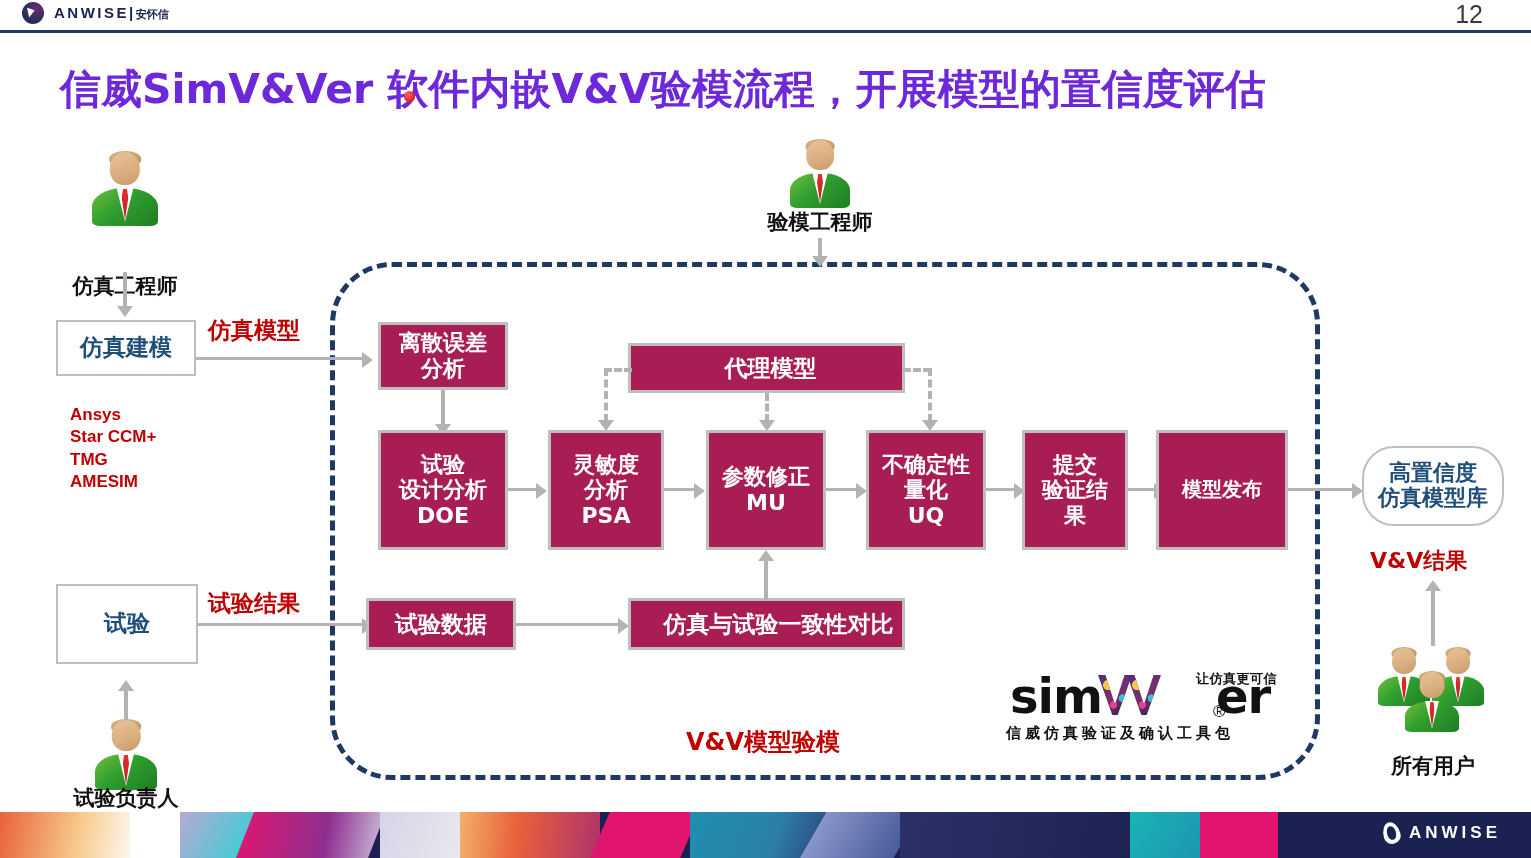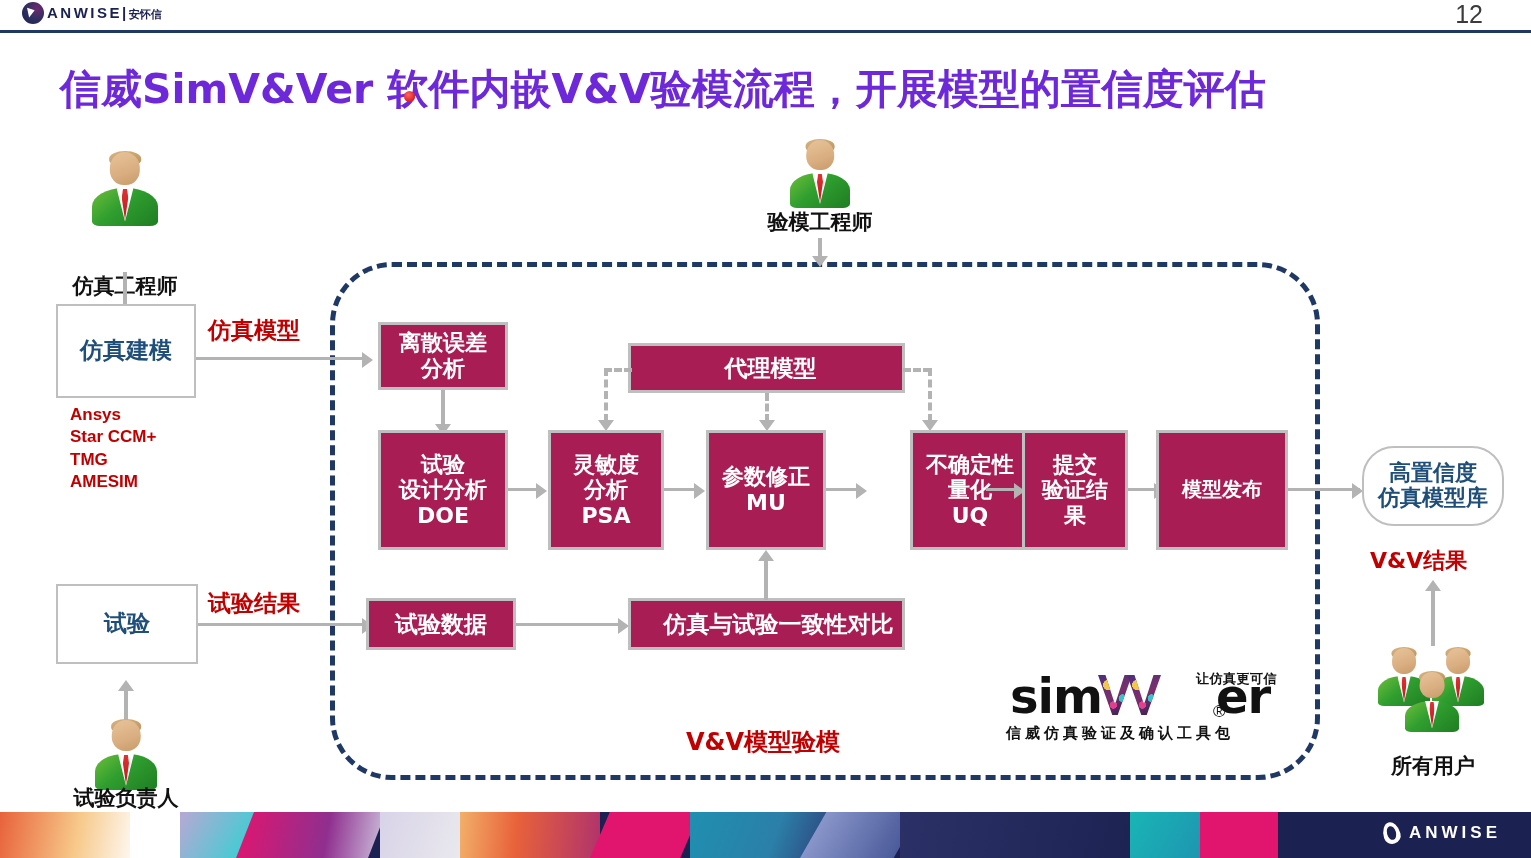--- a/index.html
+++ b/index.html
@@ -16,21 +16,21 @@
   #header {
     position:absolute; left:0; top:0; width:1531px; height:30px;
     background:#ffffff;
   }
   #header-rule {
     position:absolute; left:0; top:30px; width:1531px; height:3px;
     background:#1f3864;
   }
   #brand {
     position:absolute; left:22px; top:2px;
-    display:flex; align-items:center; gap:3px;
+    display:flex; align-items:center; gap:10px;
   }
   #brand-mark {
     width:22px; height:22px; border-radius:50%;
     background:radial-gradient(circle at 68% 30%, #6d2a6e 0%, #2b2f5e 55%, #1b2150 100%);
     position:relative; flex:0 0 auto;
   }
   #brand-mark::after {
     content:""; position:absolute; left:6px; top:5px;
     width:0; height:0;
     border-left:7px solid #ffffff;
@@ -251,21 +251,21 @@
   <div class="hair"></div>
     <div class="head"></div>
     <div class="body"></div>
   <div class="shirt"></div>
     <div class="tie"></div>
 </div>
 <div class="person-label" style="left:753px; top:208px; width:134px;">验模工程师</div>
 <div class="arrow-line" style="left:818px; top:238px; width:4px; height:22px;"></div>
 <div class="arrow-head ah-down" style="left:812px; top:256px;"></div>
 
-<div class="plain-box" style="left:56px; top:304px; width:140px; height:94px; font-size:23px;">
+<div class="plain-box" style="left:56px; top:320px; width:140px; height:56px; font-size:23px;">
   <span>仿真建模</span>
 </div>
 <div class="red-label" style="left:208px; top:315px; font-size:23px;">仿真模型</div>
 <div class="arrow-line" style="left:196px; top:357px; width:168px; height:3px;"></div>
 <div class="arrow-head ah-right" style="left:362px; top:352px;"></div>
 
 <div style="position:absolute; left:70px; top:404px; font-size:17px; font-weight:bold; color:#c00000; line-height:1.32; font-family:'Liberation Sans',sans-serif;">
   <div>Ansys</div>
   <div>Star CCM+</div>
   <div>TMG</div>
@@ -336,21 +336,21 @@
 
 <div class="mbox" style="left:706px; top:430px; width:120px; height:120px; font-size:22px;">
   <div>
     <div>参数修正</div>
     <div>MU</div>
   </div>
 </div>
 <div class="arrow-line" style="left:826px; top:488px; width:32px; height:3px;"></div>
 <div class="arrow-head ah-right" style="left:856px; top:483px;"></div>
 
-<div class="mbox" style="left:866px; top:430px; width:120px; height:120px; font-size:22px;margin-left:44px;">
+<div class="mbox" style="left:866px; top:430px; width:120px; height:120px; font-size:22px;">
   <div>
     <div>不确定性</div>
     <div>量化</div>
     <div>UQ</div>
   </div>
 </div>
 <div class="arrow-line" style="left:986px; top:488px; width:30px; height:3px;"></div>
 <div class="arrow-head ah-right" style="left:1014px; top:483px;"></div>
 
 <div class="mbox" style="left:1022px; top:430px; width:106px; height:120px; font-size:22px;">

